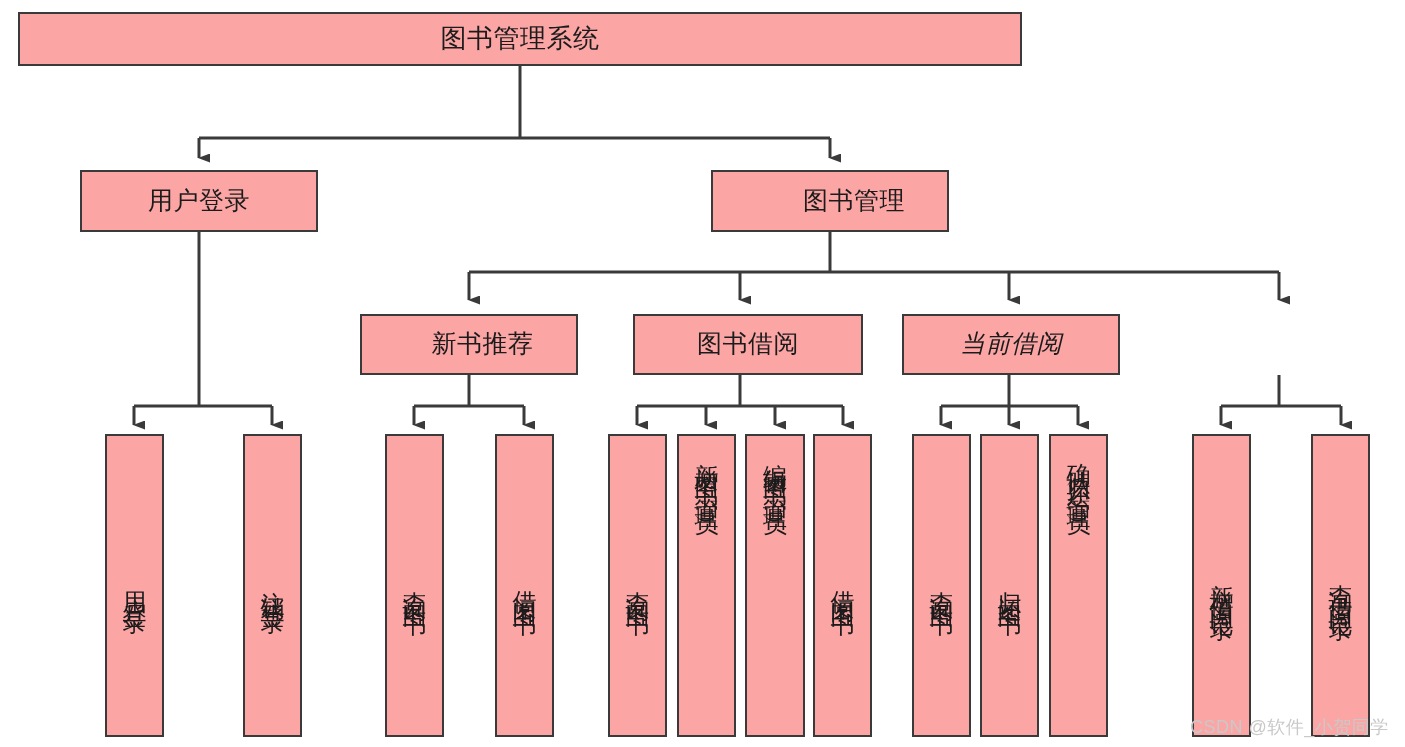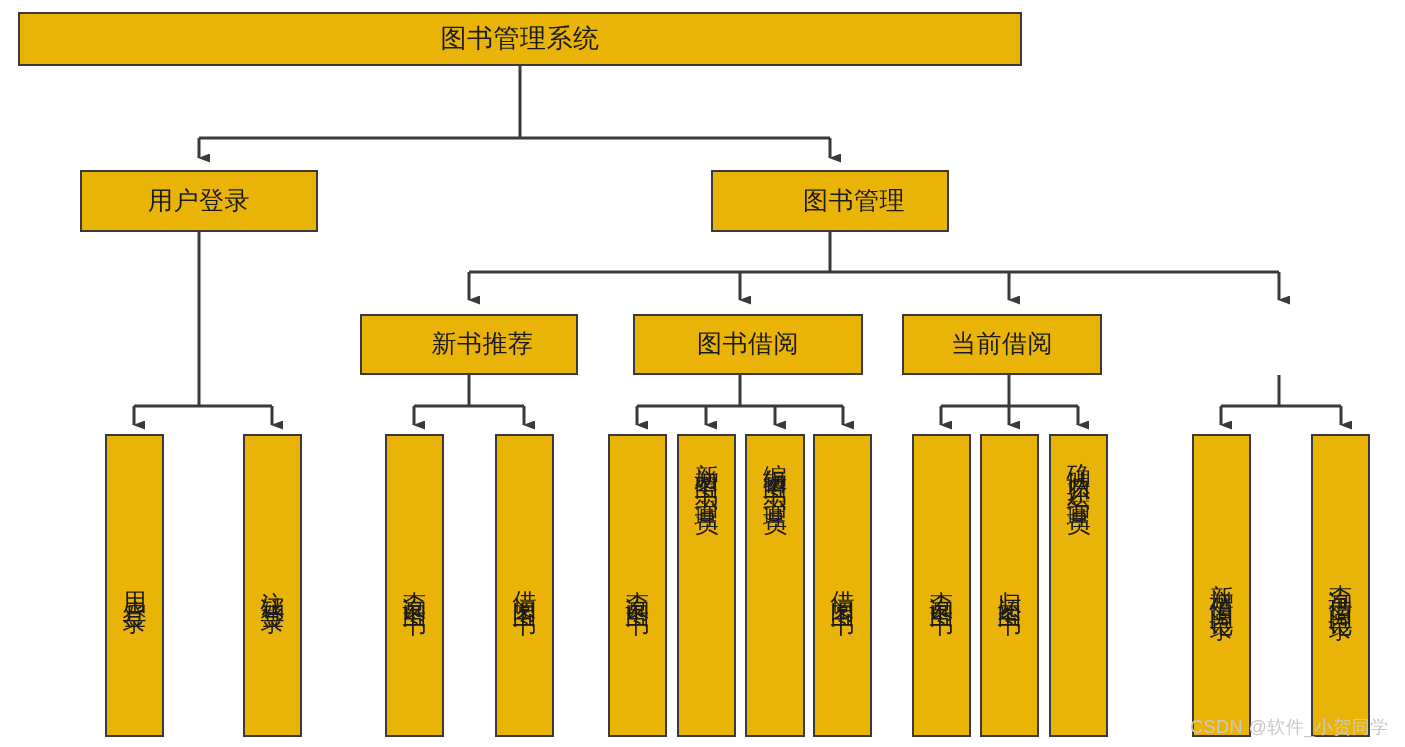--- a/index.html
+++ b/index.html
@@ -23,21 +23,21 @@
     left: 0;
     top: 0;
     width: 1405px;
     height: 747px;
     pointer-events: none;
   }
   .node {
     position: absolute;
     box-sizing: border-box;
     border: 2px solid #3a3a3a;
-    background: #eab308;
+    background: #fca5a5;
     display: flex;
     align-items: center;
     justify-content: center;
     color: #1b1b1b;
   }
   .node-label {
     display: block;
     text-align: center;
     letter-spacing: 0.5px;
     line-height: 1.15;
@@ -144,21 +144,21 @@
   <div class="node horiz" style="left:711px; top:170px; width:238px; height:62px;padding-left:48px;">
     <span class="node-label">图书管理</span>
   </div>
 
   <div class="node horiz" style="left:360px; top:314px; width:218px; height:61px;padding-left:27px;">
     <span class="node-label">新书推荐</span>
   </div>
   <div class="node horiz" style="left:633px; top:314px; width:230px; height:61px;">
     <span class="node-label">图书借阅</span>
   </div>
-  <div class="node horiz" style="left:902px; top:314px; width:200px; height:61px;">
+  <div class="node horiz" style="left:902px; top:314px; width:218px; height:61px;font-style:italic;">
     <span class="node-label">当前借阅</span>
   </div>
 
   <div class="node leaf centered" style="left:105px; top:434px; width:59px; height:303px;">
     <span class="node-label">用户登录</span>
   </div>
   <div class="node leaf centered" style="left:243px; top:434px; width:59px; height:303px;">
     <span class="node-label">注销登录</span>
   </div>
 

